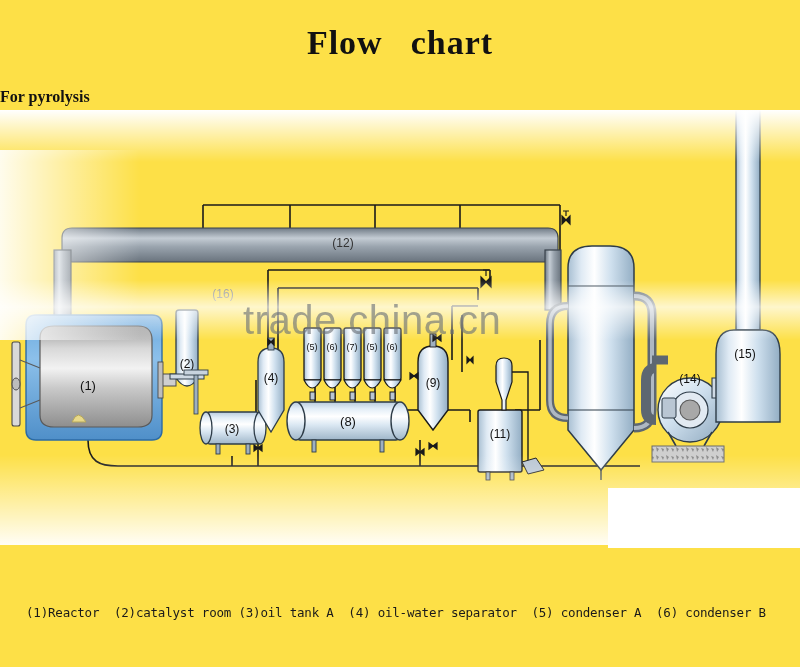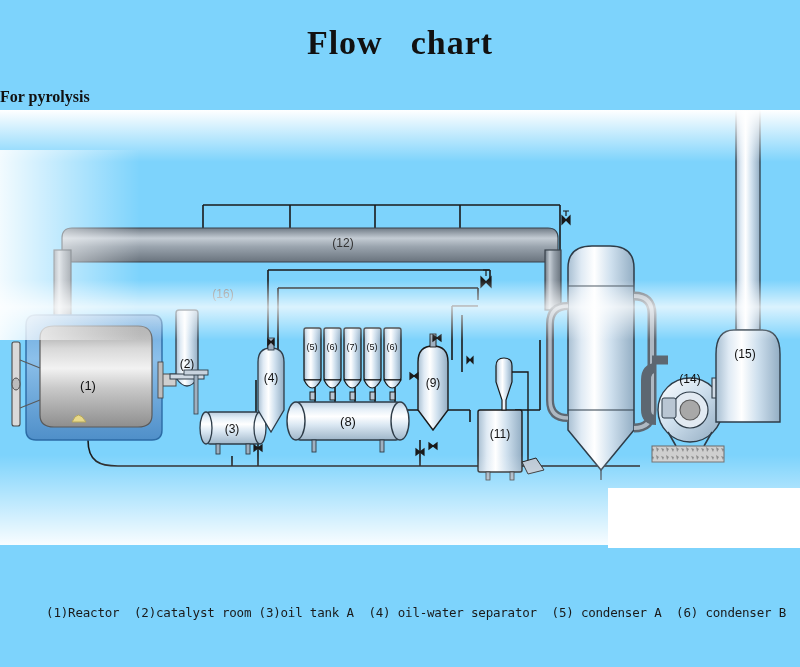--- a/index.html
+++ b/index.html
@@ -3,21 +3,21 @@
 <meta charset="utf-8">
 <style>
   html,body{margin:0;padding:0;}
   body{
     width:800px;height:667px;
     background:#ffffff;
     font-family:"Liberation Sans", sans-serif;
     overflow:hidden;
     position:relative;
   }
-  #stage{position:absolute;left:0;top:0;width:800px;height:667px;background:#7dd3fc;text-decoration:underline;}
+  #stage{position:absolute;left:0;top:0;width:800px;height:667px;background:#fde047;text-decoration:underline;}
 
   
   .title{
     position:absolute;left:0;top:24px;width:800px;
     text-align:center;
     font-family:"Liberation Serif","DejaVu Serif",serif;
     font-weight:bold;font-size:34px;color:#111;
     letter-spacing:1px;
     text-indent:0;
   }
@@ -31,21 +31,21 @@
 
   
   .legend{
     position:absolute;left:26px;top:538px;width:760px;
     font-family:"DejaVu Sans Mono","Liberation Mono",monospace;
     font-size:12.5px;color:#1a1a1a;
     line-height:30px;
     white-space:pre;
     letter-spacing:-0.2px;
   }
-  .legend div{height:30px;text-align:right;}
+  .legend div{height:30px;}
 
   
   #diagram{position:absolute;left:0;top:110px;width:800px;height:400px;}
 
   
   .watermark{
     position:absolute;left:243px;top:298px;
     font-family:"Liberation Sans",sans-serif;
     font-size:40px;font-weight:400;
     color:rgba(105,112,120,0.62);
@@ -300,20 +300,21 @@
       <path d="M271,232 l-3,-3 l0,6 z M271,232 l3,-3 l0,6 z"></path>
     </g>
   </svg>
 
   <div class="fadebox haze" style="left:0px;top:110px;width:800px;height:52px;background:linear-gradient(to bottom,rgba(255,255,255,1),rgba(255,255,255,0));"></div>
   <div class="fadebox" style="left:0px;top:280px;width:800px;height:60px;background:linear-gradient(to bottom,rgba(255,255,255,0),rgba(255,255,255,0.72) 45%,rgba(255,255,255,0));"></div>
   <div class="fadebox" style="left:0px;top:455px;width:800px;height:90px;background:linear-gradient(to bottom,rgba(255,255,255,0),rgba(255,255,255,0.95));"></div>
   <div class="fadebox" style="left:0px;top:150px;width:140px;height:190px;background:linear-gradient(to right,rgba(255,255,255,0.9),rgba(255,255,255,0));"></div>
   <div class="fadebox" style="left:608px;top:488px;width:256px;height:60px;background:#ffffff;"></div>
 
+  <div class="watermark">trade.china.cn</div>
 
   <div class="legend">
     <div>(1)Reactor  (2)catalyst room (3)oil tank A  (4) oil-water separator  (5) condenser A  (6) condenser B</div>
     
     
   </div>
 
 </div>
 
 </body></html>

